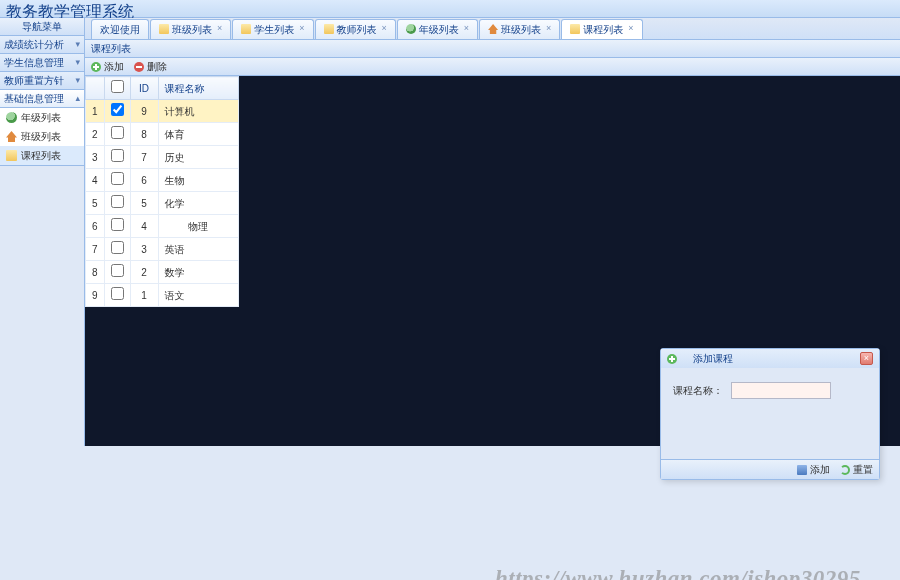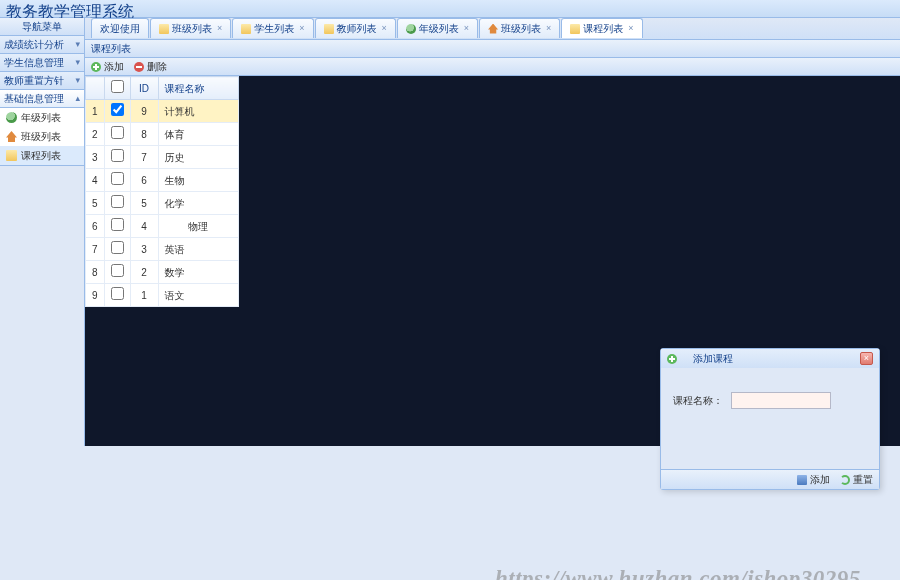--- a/index.html
+++ b/index.html
@@ -14,21 +14,21 @@
   .chv{font-size:9px;color:#5a7db4}
   .subList{background:#fff;border-bottom:1px solid #99bbe8}
   .subItm{padding:3px 6px;font-size:10px;color:#333;cursor:pointer;display:flex;align-items:center;gap:4px}
   .subItm.active{background:#dbeafc}
   .ic{width:11px;height:11px;display:inline-block}
   .ic-globe{background:radial-gradient(circle at 40% 35%,#9fd49f 0 45%,#4a9a4a 46% 100%);border-radius:50%}
   .ic-home{background:#e08a3e;clip-path:polygon(50% 0,100% 60%,82% 60%,82% 100%,18% 100%,18% 60%,0 60%)}
   .ic-folder{background:linear-gradient(#fce9a9,#f2c65c);border-radius:1px}
   
   .main{flex:1;display:flex;flex-direction:column}
-  .tabs{background:linear-gradient(#dfe8f6,#cfe0f7);border-bottom:1px solid #99bbe8;display:flex;align-items:flex-start;height:22px;padding-left:6px;gap:0}
+  .tabs{background:linear-gradient(#dfe8f6,#cfe0f7);border-bottom:1px solid #99bbe8;display:flex;align-items:center;height:22px;padding-left:6px;gap:0}
   .tab{border:1px solid #99bbe8;border-bottom:none;background:linear-gradient(#f8fbff,#e1ecfa);padding:3px 8px;font-size:10px;border-radius:3px 3px 0 0;margin-right:1px;cursor:pointer;display:flex;align-items:center;gap:3px;color:#15428b}
   .tab .x{color:#7a94bd;font-size:9px;margin-left:2px}
   .tab .ti{width:10px;height:10px}
   .subhdr{background:linear-gradient(#e9f1fb,#cfe0f7);border-bottom:1px solid #99bbe8;padding:2px 6px;font-size:10px}
   .tbar{background:linear-gradient(#e9f1fb,#cfe0f7);border-bottom:1px solid #99bbe8;padding:2px 6px;font-size:10px;display:flex;gap:10px}
   .tBtn{display:flex;align-items:center;gap:3px;cursor:pointer;color:#333}
   .ic-add{width:10px;height:10px;background:#5cb85c;border-radius:50%;position:relative}
   .ic-add:before,.ic-add:after{content:"";position:absolute;background:#fff}
   .ic-add:before{left:2px;right:2px;top:4px;height:2px}
   .ic-add:after{top:2px;bottom:2px;left:4px;width:2px}
@@ -37,21 +37,21 @@
   .gridWrap{flex:1;background:#0f172a;position:relative}
   table.grid{border-collapse:collapse;background:#fff;font-size:10px;color:#333}
   .grid th{background:linear-gradient(#f9fbfe,#e4eefb);border:1px solid #c9d9ef;padding:3px 6px;font-weight:normal;color:#15428b}
   .grid td{border:1px solid #e4ecf7;padding:3px 6px;text-align:center}
   .grid tr.sel td{background:#fff3c4}
   .grid input[type=checkbox]{margin:0}
   
   .win{position:absolute;left:575px;top:272px;width:220px;border:1px solid #99bbe8;background:#cfe0f7;border-radius:3px;box-shadow:2px 2px 6px rgba(0,0,0,.15)}
   .winH{background:linear-gradient(#e4eefb,#cfe0f7);padding:3px 6px;font-size:10px;display:flex;align-items:center;gap:16px}
   .winX{margin-left:auto;width:13px;height:13px;background:linear-gradient(#f7b7b0,#e07a6f);border:1px solid #c5584c;border-radius:2px;color:#fff;font-size:9px;display:flex;align-items:center;justify-content:center;cursor:pointer}
-  .winB{background:#dfe8f6;padding:24px 12px 60px;display:flex;align-items:center;gap:8px;font-size:10px;color:#333}
+  .winB{background:#dfe8f6;padding:14px 12px 60px;display:flex;align-items:center;gap:8px;font-size:10px;color:#333}
   .winB input{border:1px solid #b5b8c8;background:#fff3ef;height:17px;width:100px;padding:0 3px}
   .winF{background:linear-gradient(#e9f1fb,#cfe0f7);border-top:1px solid #99bbe8;padding:3px 6px;display:flex;justify-content:flex-end;gap:10px;font-size:10px}
   .fBtn{display:flex;align-items:center;gap:3px;cursor:pointer;color:#333}
   .ic-save{width:10px;height:10px;background:linear-gradient(#8fb4e8,#4a7abf);border-radius:1px}
   .ic-reset{width:10px;height:10px;border:2px solid #5cb85c;border-radius:50%;border-left-color:transparent}
   .wm{position:absolute;left:410px;top:490px;font:italic 600 23px Georgia,serif;color:rgba(128,128,128,.55);pointer-events:none;letter-spacing:.5px}
 </style>
 </head>
 <body>
 

